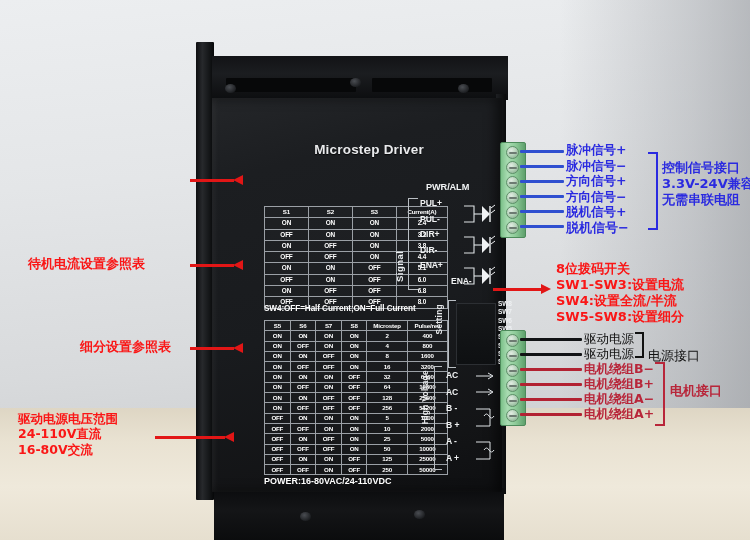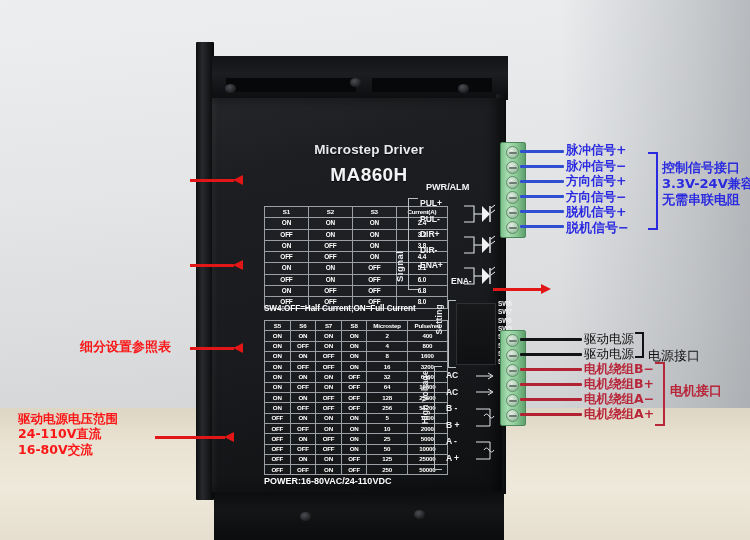--- a/index.html
+++ b/index.html
@@ -203,21 +203,20 @@
     </div>
     <div class="face-right-edge"></div>
     <div class="bottom-shadow">
       <div class="screw" style="left:86px;top:24px;"></div>
       <div class="screw" style="left:200px;top:22px;"></div>
     </div>
 
     <div class="face">
 
       <div class="lbl-title">Microstep Driver</div>
-      <div class="lbl-model">MA860H</div>
 
       <table class="ptable" id="tbl-current">
         <thead>
             <tr>
               <th style="width: 24%;">S1</th>
               <th style="width: 24%;">S2</th>
               <th style="width: 24%;">S3</th>
               <th style="width: 28%;">Current(A)</th>
             </tr>
           </thead>
@@ -530,20 +529,21 @@
       <div class="wire black" style="left: 520px; top: 338px; width: 62px;"></div>
       <div class="wire black" style="left: 520px; top: 353px; width: 62px;"></div>
       <div class="wire red" style="left: 520px; top: 368px; width: 62px;"></div>
       <div class="wire red" style="left: 520px; top: 383px; width: 62px;"></div>
       <div class="wire red" style="left: 520px; top: 398px; width: 62px;"></div>
       <div class="wire red" style="left: 520px; top: 413px; width: 62px;"></div>
     </div>
 
   <div class="arrow" style="left:190px;top:179px;width:44px;"></div>
 
+  <div class="anno red" style="left:28px;top:256px;">待机电流设置参照表</div>
   <div class="arrow" style="left:190px;top:264px;width:44px;"></div>
 
   <div class="anno red" style="left:80px;top:339px;">细分设置参照表</div>
   <div class="arrow" style="left:190px;top:347px;width:44px;"></div>
 
   <div class="anno redsm" style="left:18px;top:411px;">驱动电源电压范围
 24-110V直流
 16-80V交流</div>
   <div class="arrow" style="left:155px;top:436px;width:70px;"></div>
 
@@ -554,20 +554,24 @@
       <div class="anno blue" style="left: 566px; top: 188.8px; font-size: 12.5px;">方向信号−</div>
       <div class="anno blue" style="left: 566px; top: 204.4px; font-size: 12.5px;">脱机信号+</div>
       <div class="anno blue" style="left: 566px; top: 220px; font-size: 13px;">脱机信号−</div>
     </div>
   <div class="brk blue" style="left:648px;top:152px;width:10px;height:78px;border-left:none;border-right:2px solid #2a2ae0;"></div>
   <div class="anno blue" style="left:662px;top:160px;">控制信号接口
 3.3V-24V兼容
 无需串联电阻</div>
 
   <div class="arrow rightward" style="left:493px;top:288px;width:48px;"><span class="rightward"></span></div>
+  <div class="anno red" style="left:556px;top:261px;">8位拨码开关
+SW1-SW3:设置电流
+SW4:设置全流/半流
+SW5-SW8:设置细分</div>
 
   <div id="power-anno">
       <div class="anno dark" style="left: 584px; top: 331px; font-size: 12.5px;">驱动电源</div>
       <div class="anno dark" style="left: 584px; top: 346px; font-size: 12.5px;">驱动电源</div>
     </div>
   <div class="brk dark" style="left:635px;top:332px;width:9px;height:26px;border-left:none;border-right:2px solid #111;"></div>
   <div class="anno dark" style="left:648px;top:348px;">电源接口</div>
 
   <div id="motor-anno">
       <div class="anno crim" style="left: 584px; top: 361px; font-size: 12.5px;">电机绕组B−</div>

